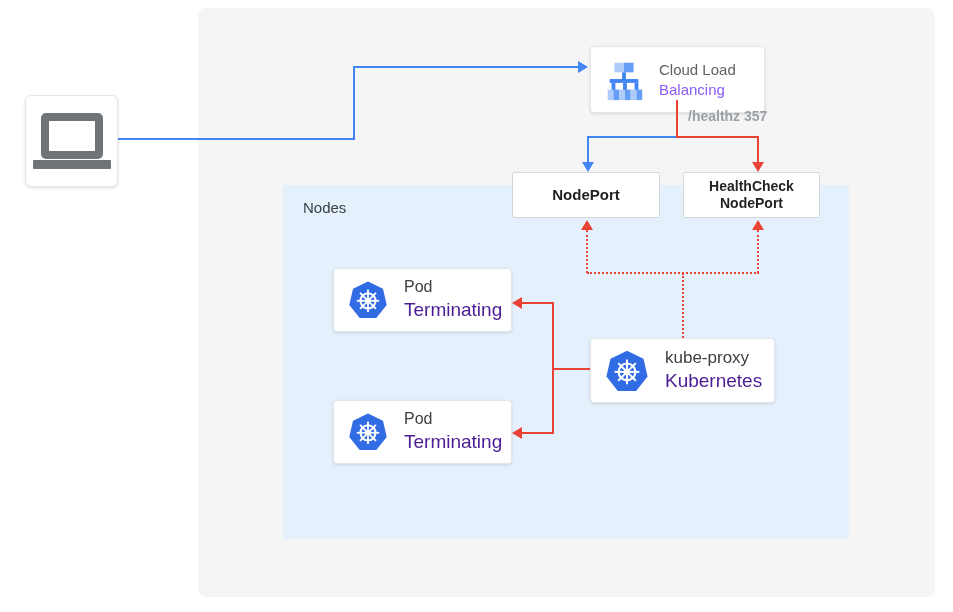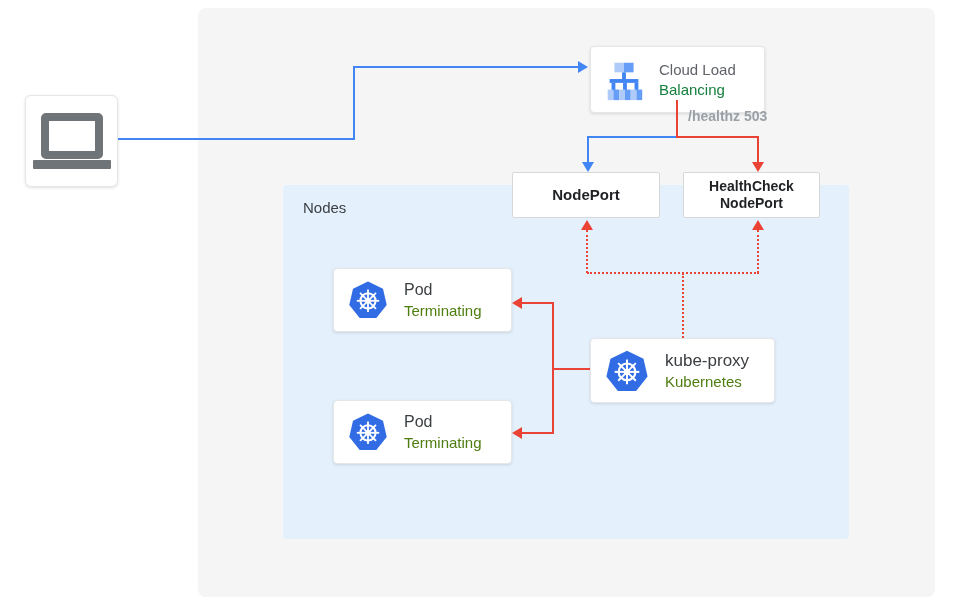--- a/index.html
+++ b/index.html
@@ -25,21 +25,21 @@
   }
   .port-box{
     position:absolute;background:#ffffff;border:1px solid #d6d9dc;border-radius:2px;
     display:flex;flex-direction:column;align-items:center;justify-content:center;
     box-sizing:border-box;text-align:center;
   }
   .port-box .bold{font-weight:bold;color:#1f2124;font-size:15px;line-height:1.25;}
   .hc-box .bold{font-size:14px;}
   .card .texts{display:flex;flex-direction:column;justify-content:center;}
   .title{color:#3c4043;font-size:16px;line-height:1.3;}
-  .subtitle{color:#4d7c0f;font-size:15px;line-height:1.3;}
+  .subtitle{color:#4c1d95;font-size:19px;line-height:1.3;}
   .kp-title{font-size:17px;}
   .healthz{
     position:absolute;left:688px;top:108px;font-size:14px;font-weight:bold;color:#9aa0a6;
   }
   
   .seg{position:absolute;}
   .h-blue{height:2px;background:#4285f4;}
   .v-blue{width:2px;background:#4285f4;}
   .h-red{height:2px;background:#ea4335;}
   .v-red{width:2px;background:#ea4335;}
@@ -88,25 +88,25 @@
         <rect x="7" y="31" width="6" height="11" fill="#aecbfa"></rect>
         <rect x="13" y="31" width="6" height="11" fill="#669df6"></rect>
         <rect x="19" y="31" width="6" height="11" fill="#aecbfa"></rect>
         <rect x="25" y="31" width="6" height="11" fill="#669df6"></rect>
         <rect x="31" y="31" width="6" height="11" fill="#aecbfa"></rect>
         <rect x="37" y="31" width="6" height="11" fill="#669df6"></rect>
       </svg>
     </span>
     <span class="texts">
       <span class="subtitle" style="color:#5f6368;font-size:15px;">Cloud Load</span>
-      <span class="subtitle" style="color:#15803d;font-size:15px;">Balancing</span>
-    </span>
-  </div>
-
-  <div class="healthz">/healthz 503</div>
+      <span class="subtitle" style="color:#8b5cf6;font-size:15px;">Balancing</span>
+    </span>
+  </div>
+
+  <div class="healthz">/healthz 357</div>
 
   <div class="port-box" style="left:512px;top:172px;width:148px;height:46px;">
     <span class="bold">NodePort</span>
   </div>
 
   <div class="port-box hc-box" style="left:683px;top:172px;width:137px;height:46px;">
     <span class="bold">HealthCheck</span>
     <span class="bold">NodePort</span>
   </div>
 

